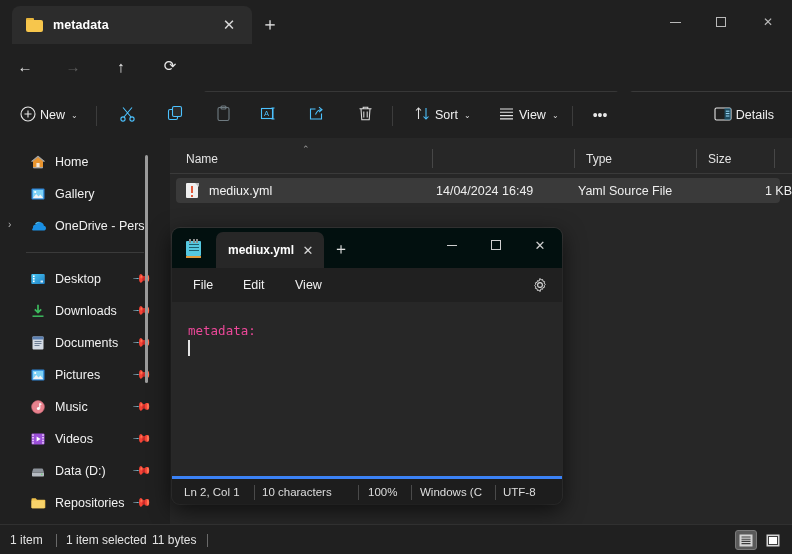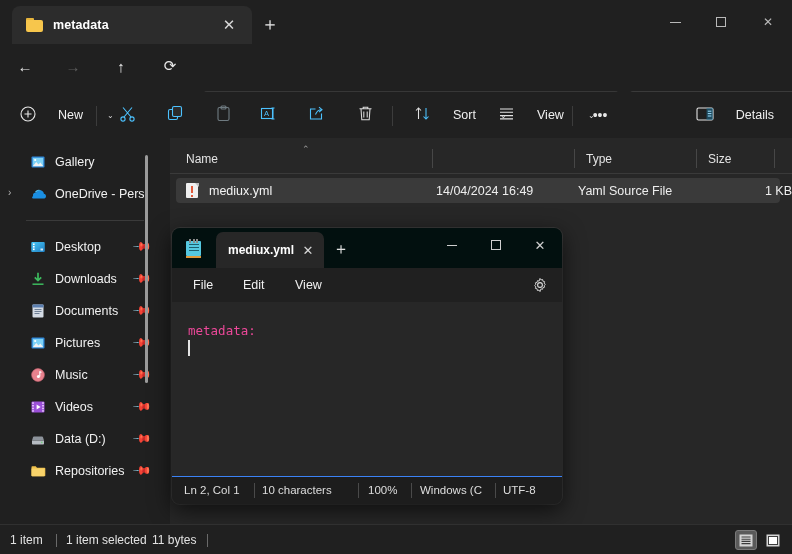--- a/index.html
+++ b/index.html
@@ -71,21 +71,21 @@
     position: absolute; left: 628px; top: 47px; width: 176px; height: 32px;
     background: #2f2f2f; border: 1px solid #3a3a3a; border-radius: 5px;
     display: flex; align-items: center; padding-left: 12px;
   }
   .searchbox span { color: #c6c6c6; font-size: 12.5px; white-space: nowrap; }
 
   
   .cmdbar { position: absolute; left: 0; top: 92px; width: 792px; height: 46px; background: #202020; }
   .cmd {
     position: absolute; top: 8px; height: 30px; border-radius: 5px;
-    display: flex; align-items: center; justify-content: center; gap: 22px;
+    display: flex; align-items: center; justify-content: center; gap: 4px;
     color: #ececec; font-size: 12.5px; padding: 0 8px;
   }
   .cmd .lbl { font-size: 12.5px; color: #f0f0f0; }
   .cmd .chev { font-size: 8px; color: #dcdcdc; margin-left: 2px; }
   .vsep { position: absolute; top: 14px; width: 1px; height: 20px; background: #3c3c3c; }
   .cmd.dim svg { opacity: .45; }
 
   
   .sidebar { position: absolute; left: 0; top: 138px; width: 170px; height: 386px; background: #202020; overflow: hidden; }
   .nav-item {
@@ -151,21 +151,21 @@
   .np-menu { position: absolute; top: 6px; height: 22px; display:flex; align-items:center; padding: 0 9px; border-radius: 4px; color: #f0f0f0; font-size: 12.5px; }
   .np-gear { position: absolute; right: 10px; top: 6px; width: 24px; height: 22px; display:flex; align-items:center; justify-content:center; }
   .np-body { position: absolute; left: 0; top: 74px; width: 390px; height: 128px; background: #272727; }
   .np-editor {
     position: absolute; left: 16px; top: 20px; right: 10px;
     font-family: "DejaVu Sans Mono", monospace; font-size: 12.5px; color: #ec4899; line-height: 18px;
     white-space: pre;
   }
   .np-caret { position: absolute; left: 17px; top: 114px; width: 1.5px; height: 16px; background: #e4e4e4; }
   .np-fill { position: absolute; left:0; top: 202px; width: 390px; height: 74px; background: #272727; }
-  .np-status { position: absolute; left: 0; bottom: 0; width: 390px; height: 28px; background: #1d1d1d; border-top: 1px solid #3b82f6; }
+  .np-status { position: absolute; left: 0; bottom: 0; width: 390px; height: 28px; background: #1d1d1d; border-top: 3px solid #3b82f6; }
   .np-status .s { position: absolute; top: 7px; color: #dedede; font-size: 11.5px; white-space: nowrap; }
   .np-status .sep { position: absolute; top: 6px; width: 1px; height: 15px; background: #4a4a4a; }
 </style>
 </head>
 <body>
 
 <div id="root">
 
   <div class="titlebar">
     <div class="tab">
@@ -308,20 +308,32 @@
             <path d="M11.8 5.2h3.6M11.8 7.6h3.6M11.8 10h3.6" stroke="#9fe0ff" stroke-width="1"></path>
           </svg>
       </span>
       <span class="lbl">Details</span>
     </div>
   </div>
 
   <div class="sidebar">
     <div style="height:8px"></div>
 
+    <div class="nav-item">
+      <span class="ico16">
+        <svg width="16" height="16" viewBox="0 0 16 16">
+            <path d="M8 2L1.5 7.3h2V14h9V7.3h2z" fill="#9a9a9a"></path>
+            <path d="M8 2.6L2.6 7h1.7v6.4h7.4V7h1.7z" fill="#f0a63c" opacity=".2"></path>
+            <path d="M8 2L1.5 7.3h2V14h9V7.3h2z" fill="none" stroke="#c8c8c8" stroke-width=".6"></path>
+            <path d="M8 3.3L3 7.4V13h10V7.4z" fill="#e8942f"></path>
+            <rect x="6.4" y="9" width="3.2" height="4" fill="#f5f5f5" opacity=".85"></rect>
+          </svg>
+      </span>
+      <span class="nlabel">Home</span>
+    </div>
 
     <div class="nav-item">
       <span class="ico16">
         <svg width="16" height="16" viewBox="0 0 16 16">
             <rect x="1.5" y="2.5" width="13" height="11" rx="1" fill="#2e86d8"></rect>
             <rect x="2.8" y="3.8" width="10.4" height="8.4" fill="#7fd2f5"></rect>
             <path d="M2.8 12.2l3.4-4.2 2.3 2.6 1.9-2.1 2.8 3.7z" fill="#f2f2f2"></path>
             <circle cx="5.2" cy="6" r="1.1" fill="#fff"></circle>
           </svg>
       </span>

